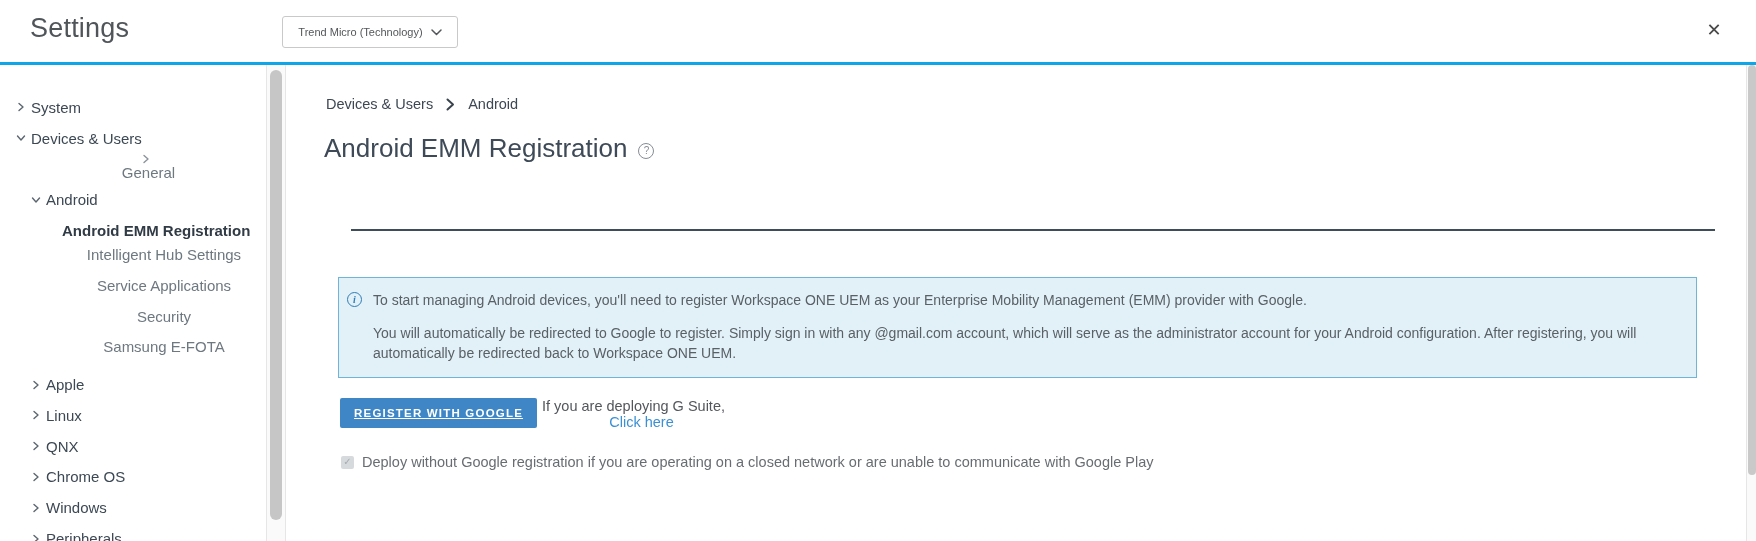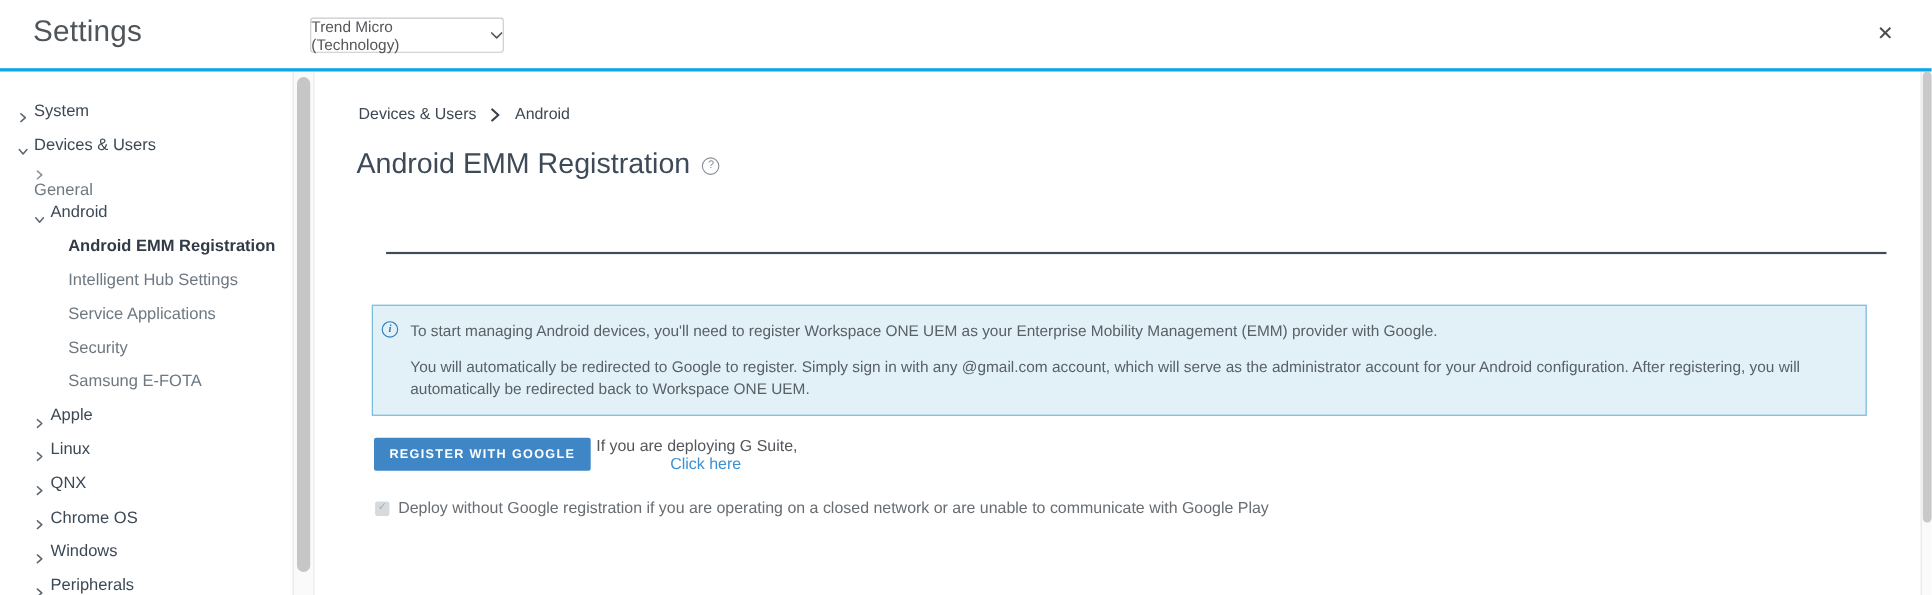--- a/index.html
+++ b/index.html
@@ -20,31 +20,31 @@
     color:#53575c;
     -webkit-font-smoothing:antialiased;
   }
   
   .header{position:absolute;top:0;left:0;width:1756px;height:62px;background:#fff;border-bottom:3px solid #0ea5e9;z-index:5;}
   .header-title{position:absolute;left:30px;top:13px;font-size:27px;font-weight:400;color:#50555a;letter-spacing:.2px;}
   .org-selector{
     position:absolute;left:282px;top:16px;width:176px;height:32px;
     background:#fff;border:1px solid #c9c9c9;border-radius:3px;
     display:flex;align-items:center;justify-content:center;gap:8px;
-    font-size:14px;color:#54575a;cursor:pointer;box-sizing:border-box;
+    font-size:11px;color:#54575a;cursor:pointer;box-sizing:border-box;
   }
   .org-selector .chev-down{display:flex;color:#54575a;margin-top:1px;}
   .close-btn{
     position:absolute;right:28px;top:16px;width:28px;height:28px;
     display:flex;align-items:center;justify-content:center;
     font-size:18px;color:#4a4a4a;cursor:pointer;background:none;border:none;
   }
   
   .sidebar{position:absolute;left:0;top:63px;width:266px;height:478px;background:#fff;overflow:hidden;padding-top:29px;box-sizing:border-box;}
-  .nav-item{height:30.8px;display:flex;font-size:15px;color:#3c4854;cursor:pointer;white-space:nowrap;}
+  .nav-item{height:30.8px;display:flex;align-items:center;font-size:15px;color:#3c4854;cursor:pointer;white-space:nowrap;}
   .nav-item .chev{width:10px;margin-right:5px;display:flex;align-items:center;color:#5b6670;flex:none;}
   .nav-item.lvl0{padding-left:16px;}
   .nav-item.lvl1{padding-left:31px;}
   .nav-item.lvl2{padding-left:62px;}
   .nav-item.muted{color:#6e7881;flex-direction:column;}
   .nav-item.muted .chev{color:#8a939b;}
   .nav-item.selected{color:#313b45;font-weight:700;}
   
   .side-scroll{position:absolute;left:266px;top:63px;width:18px;height:478px;background:#fafafa;border-left:1px solid #e6e6e6;border-right:1px solid #e6e6e6;box-sizing:content-box;}
   .side-scroll .thumb{position:absolute;left:3px;top:7px;width:12px;height:450px;background:#c6c6c6;border-radius:7px;}
@@ -76,21 +76,21 @@
     display:flex;align-items:center;justify-content:center;box-sizing:border-box;
     color:var(--info-icon-blue);font:italic 700 10px "Liberation Serif",serif;flex:none;
   }
   .info-text{font-size:14px;line-height:20px;color:#596066;}
   .info-text p{margin:0;}
   .info-text p + p{margin-top:13px;}
   .register-btn{
     position:absolute;left:54px;top:335px;height:30px;padding:0 14px;
     background:var(--accent-blue);color:#fff;border:none;border-radius:2px;
     font-family:"Liberation Sans",sans-serif;font-size:11.5px;font-weight:700;letter-spacing:1.2px;
-    cursor:pointer;display:flex;align-items:center;
+    cursor:pointer;display:flex;align-items:center;text-decoration:underline;
   }
   .gsuite-row{position:absolute;left:256px;top:335px;height:30px;display:flex;align-items:center;font-size:14.5px;color:#53575c;white-space:pre;flex-direction:column;}
   .gsuite-link{color:var(--link-blue);cursor:pointer;text-decoration:none;margin-left:16px;}
   .deploy-row{position:absolute;left:55px;top:391px;display:flex;align-items:center;gap:8px;}
   .checkbox{
     width:13px;height:13px;border-radius:2px;background:#d7dadc;flex:none;
     display:flex;align-items:center;justify-content:center;cursor:default;
   }
   .checkbox .check-glyph{font-size:10px;line-height:1;color:#a6acb1;visibility:hidden;}
   .checkbox.checked .check-glyph{visibility:visible;}

